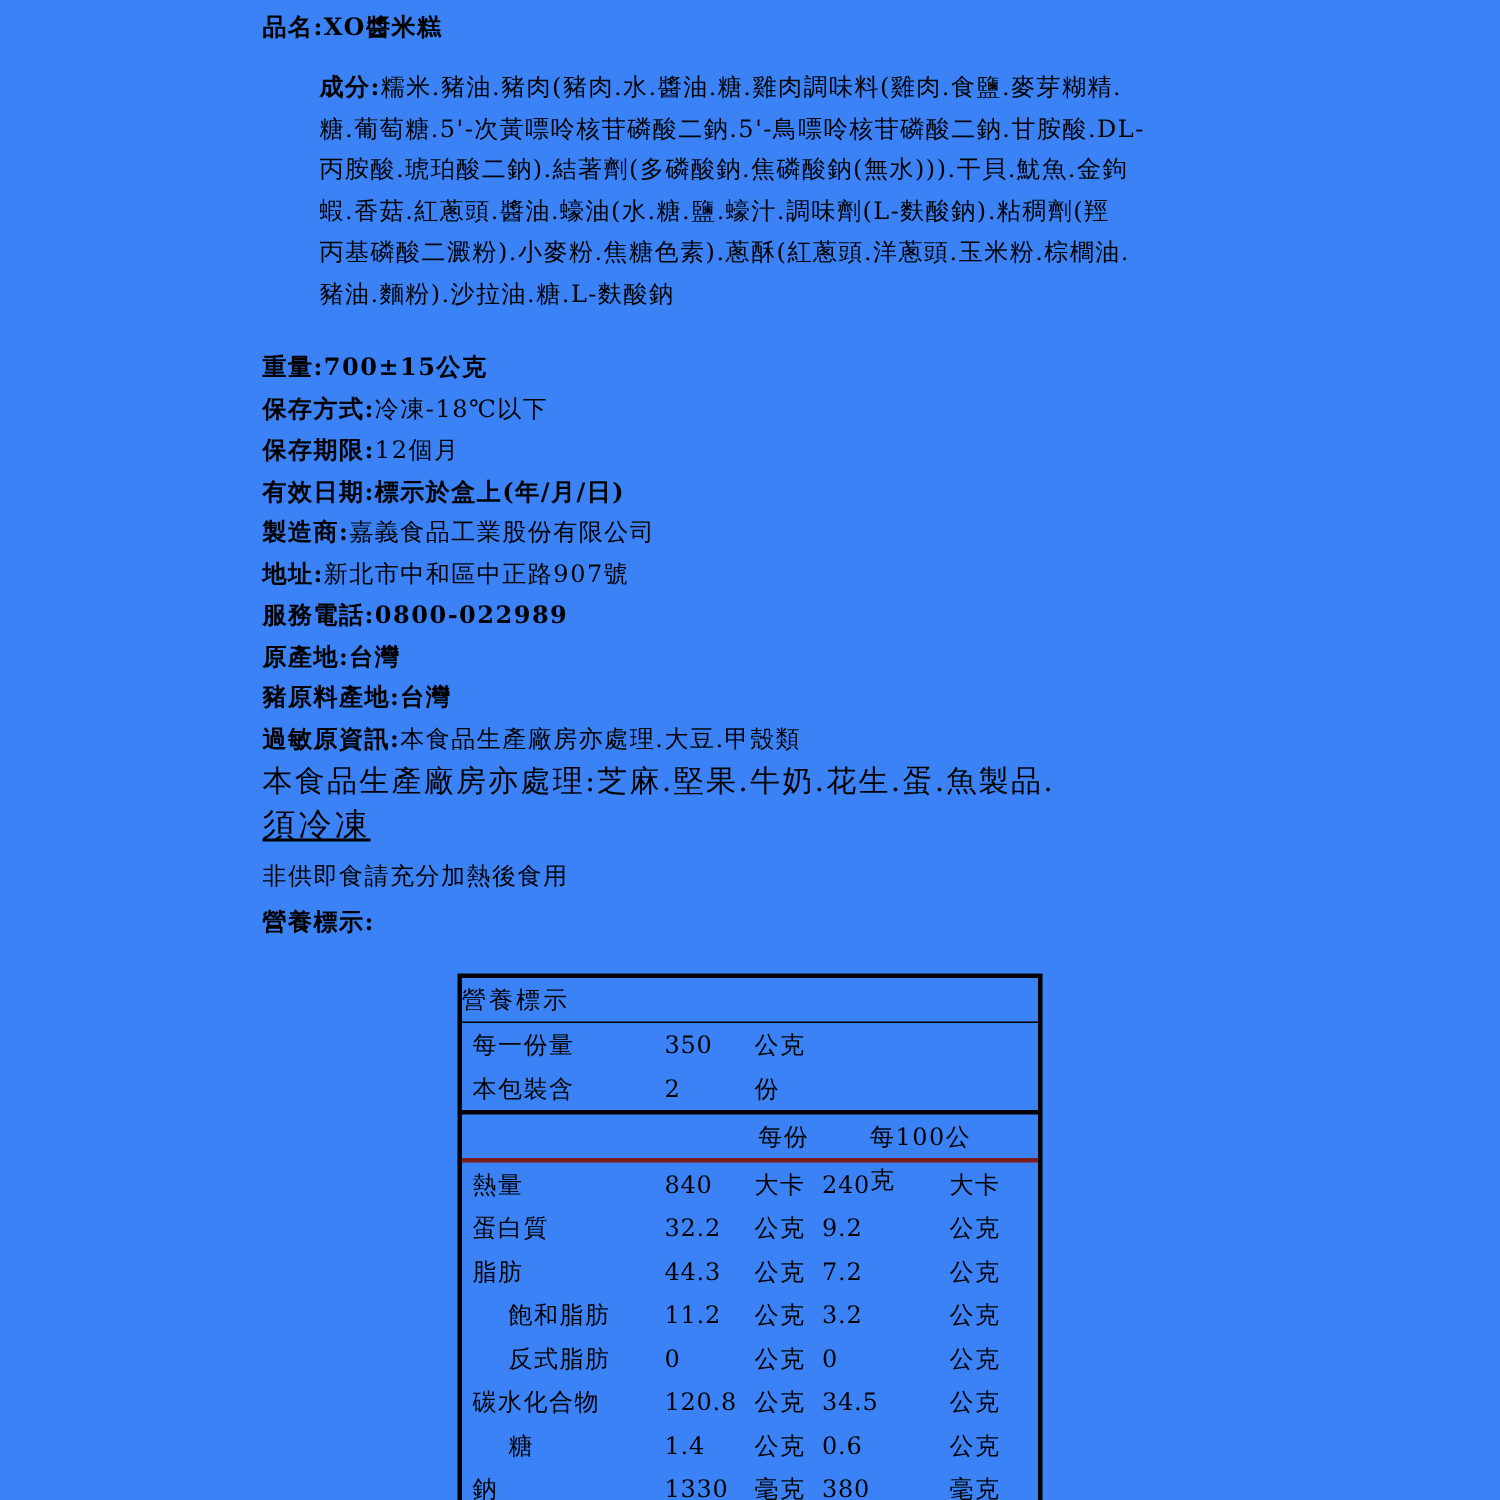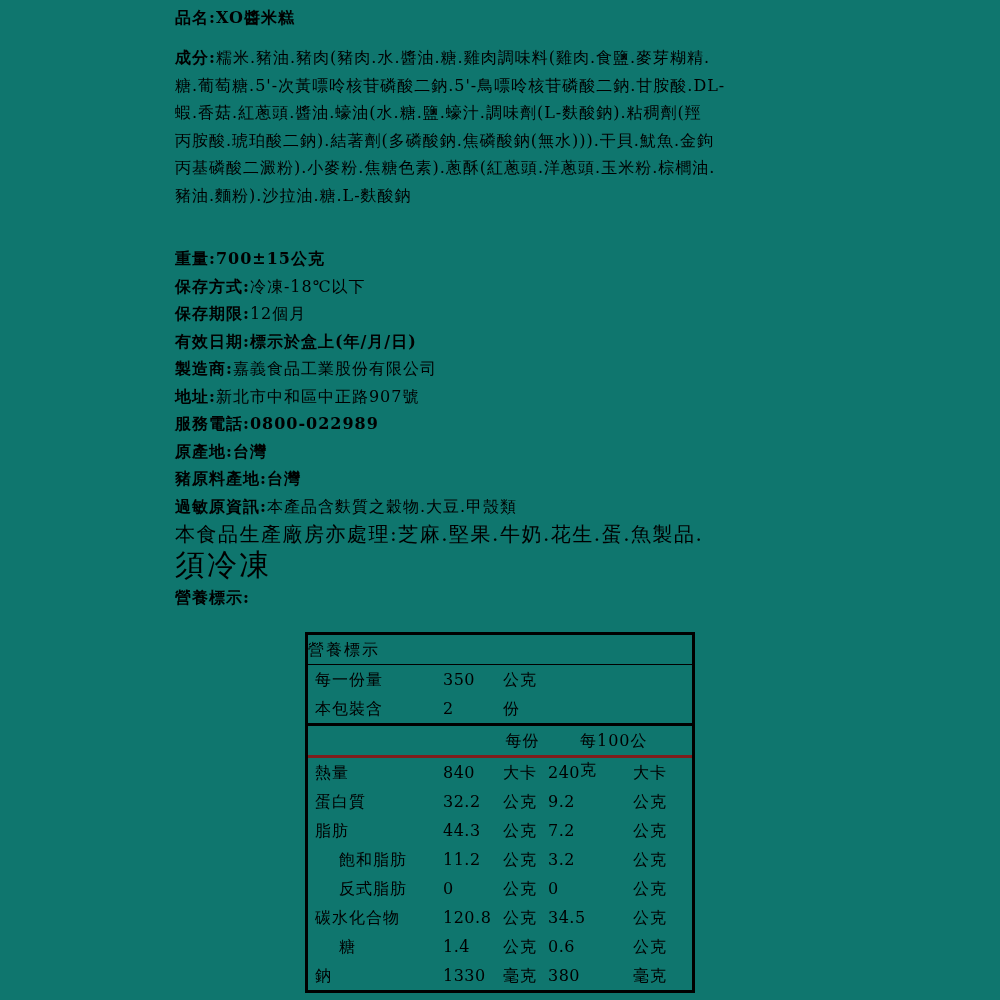--- a/index.html
+++ b/index.html
@@ -6,51 +6,52 @@
     margin: 0;
     padding: 0;
     background: #ffffff;
     color: #000000;
     font-family: "DejaVu Serif", "Liberation Serif", serif;
   }
   .page {
     position: relative;
     width: 1000px;
     height: 1000px;
-    background: #0f766e;
+    background: #3b82f6;
     overflow: hidden;
   }
   .content {
     position: absolute;
     left: 175px;
     top: 6px;
     width: 690px;
   }
   .line {
     font-size: 16px;
     line-height: 27px;
     letter-spacing: 1px;
     white-space: nowrap;
   }
   .bold { font-weight: bold; }
   .title-line { margin-bottom: 14px; line-height: 24px; }
-  .ingredients .line { line-height: 27.5px; }
-  .info-block { margin-top: 36px; }
+  .ingredients .line { line-height: 27.5px; margin-left: 38px; }
+  .info-block { margin-top: 22px; }
   .info-block .line { line-height: 27.5px; }
   .note-large {
     font-size: 20px;
     line-height: 29px;
     letter-spacing: 1.5px;
     white-space: nowrap;
   }
   .note-xlarge {
-    font-size: 30px;
+    font-size: 22px;
     line-height: 32px;
     letter-spacing: 2px;
     white-space: nowrap;
+    text-decoration: underline;
   }
   .note-normal {
     font-size: 16px;
     line-height: 28px;
     letter-spacing: 1px;
     margin-top: 3px;
     white-space: nowrap;
   }
   .nutrition-heading {
     font-size: 16px;
@@ -108,22 +109,22 @@
 
     <div class="line title-line">
       <span class="bold">品名:</span><span class="bold">XO醬米糕</span>
     </div>
 
     <div class="ingredients">
       <div class="line">
         <span class="bold">成分:</span><span>糯米.豬油.豬肉(豬肉.水.醬油.糖.雞肉調味料(雞肉.食鹽.麥芽糊精.</span>
       </div>
       <div class="line">糖.葡萄糖.5'-次黃嘌呤核苷磷酸二鈉.5'-鳥嘌呤核苷磷酸二鈉.甘胺酸.DL-</div>
+      <div class="line">丙胺酸.琥珀酸二鈉).結著劑(多磷酸鈉.焦磷酸鈉(無水))).干貝.魷魚.金鉤</div>
       <div class="line">蝦.香菇.紅蔥頭.醬油.蠔油(水.糖.鹽.蠔汁.調味劑(L-麩酸鈉).粘稠劑(羥</div>
-      <div class="line">丙胺酸.琥珀酸二鈉).結著劑(多磷酸鈉.焦磷酸鈉(無水))).干貝.魷魚.金鉤</div>
       <div class="line">丙基磷酸二澱粉).小麥粉.焦糖色素).蔥酥(紅蔥頭.洋蔥頭.玉米粉.棕櫚油.</div>
       <div class="line">豬油.麵粉).沙拉油.糖.L-麩酸鈉</div>
     </div>
 
     <div class="info-block">
       <div class="line">
         <span class="bold">重量:</span><span class="bold">700±15公克</span>
       </div>
       <div class="line">
         <span class="bold">保存方式:</span><span>冷凍-18℃以下</span>
@@ -143,26 +144,27 @@
       <div class="line">
         <span class="bold">服務電話:</span><span class="bold">0800-022989</span>
       </div>
       <div class="line">
         <span class="bold">原產地:</span><span class="bold">台灣</span>
       </div>
       <div class="line">
         <span class="bold">豬原料產地:</span><span class="bold">台灣</span>
       </div>
       <div class="line">
-        <span class="bold">過敏原資訊:</span><span>本產品含麩質之穀物.大豆.甲殼類</span>
+        <span class="bold">過敏原資訊:</span><span>本食品生產廠房亦處理.大豆.甲殼類</span>
       </div>
     </div>
 
     <div class="note-large">本食品生產廠房亦處理:芝麻.堅果.牛奶.花生.蛋.魚製品.</div>
     <div class="note-xlarge">須冷凍</div>
+    <div class="note-normal">非供即食請充分加熱後食用</div>
     <div class="nutrition-heading bold">營養標示:</div>
 
     <div class="nt">
       <div class="nt-title">營養標示</div>
 
       <div class="nt-row">
         <span>每一份量</span>
         <span class="val">350</span>
         <span class="unit">公克</span>
         <span></span>

